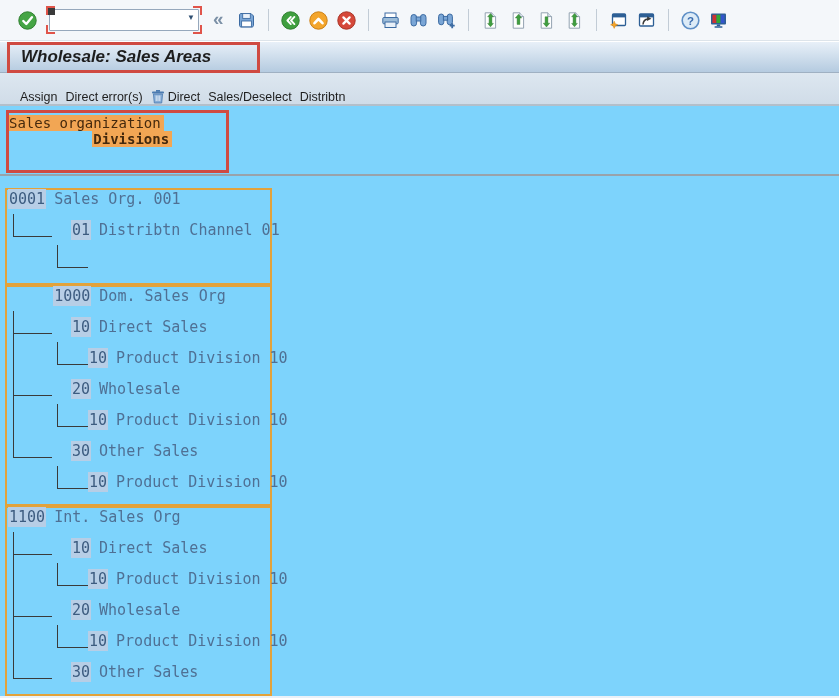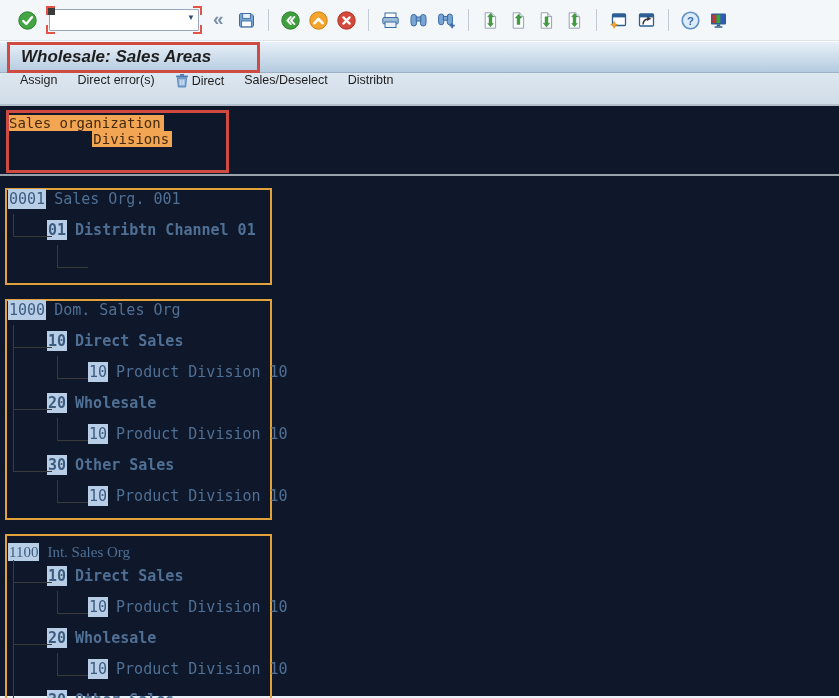--- a/index.html
+++ b/index.html
@@ -38,44 +38,44 @@
     margin-left:7px;border:3px solid var(--annotation_red,#cf4a41);
     padding:2px 46px 3px 11px;box-sizing:border-box;
   }
   .title-text{
     font-size:17px;font-weight:bold;font-style:italic;color:#1d1d1d;white-space:nowrap;
   }
   
   .app-toolbar{
     height:33px;background:linear-gradient(#dde7f0,#d0dce8);
     border-bottom:2px solid #b3bfca;box-sizing:border-box;
-    display:flex;align-items:flex-start;padding-left:20px;gap:20px;
+    display:flex;align-items:flex-end;padding-left:20px;gap:8px;
   }
   .app-btn{display:inline-flex;align-items:center;gap:3px;font-size:12.5px;color:#1e1e1e;cursor:default;white-space:nowrap;}
   
-  .content{position:relative;width:839px;height:590px;background:#0f172a;}
+  .content{position:relative;width:839px;height:590px;background:#7dd3fc;}
   .header-lines{position:absolute;left:8px;top:9px;}
   .hline{height:16px;line-height:16px;font:14px "DejaVu Sans Mono",monospace;white-space:pre;}
   .hspan{background:var(--header_highlight,#f2a654);color:#44290d;padding:0 3px 0 1px;display:inline-block;}
   .header-annotation{
     position:absolute;left:6px;top:4px;width:223px;height:63px;
     border:3px solid var(--annotation_red,#cf4a41);box-sizing:border-box;
   }
   .content-divider{position:absolute;left:0;top:68px;width:839px;height:2px;background:#99a2aa;}
   .tree-area{position:absolute;left:5px;top:82px;}
   .tree-block{
     position:relative;width:263px;border:2px solid var(--annotation_orange,#e2a23b);
-    margin-bottom:14px;box-sizing:content-box;
+    margin-bottom:0;box-sizing:content-box;
   }
   .tree-row{
     position:absolute;left:0;width:100%;height:31px;line-height:31px;
     font:15px "DejaVu Sans Mono",monospace;white-space:pre;color:var(--tree_text,#4f7094);
   }
   .tree-row.lvl0{padding-left:1px;}
-  .tree-row.lvl1{padding-left:40px;font-weight:bold;}
+  .tree-row.lvl1{padding-left:64px;}
   .tree-row.lvl2{padding-left:81px;}
   .code{background:var(--code_highlight,#b7cee6);color:#3d5c80;padding:1px 1px;}
   .nm{margin-left:8px;}
   .tl{position:absolute;background:#3a3a3a;}
 </style>
 </head>
 <body>
 
 <div class="top-toolbar">
   <span class="tb-btn">
@@ -234,54 +234,54 @@
     <span>Sales/Deselect</span>
   </span>
   <span class="app-btn">
     <span>Distribtn</span>
   </span>
 </div>
 
 <div class="content">
   <div class="header-lines" id="header-lines">
       <div class="hline"><span class="hspan" style="margin-left: 0ch;">Sales organization</span></div>
-      <div class="hline"><span class="hspan" style="margin-left: 10ch;">Divisions</span></div>
+      <div class="hline"><span class="hspan" style="margin-left: 10ch; font-weight: bold;">Divisions</span></div>
     </div>
   <div class="header-annotation"></div>
   <div class="content-divider"></div>
   <div class="tree-area" id="tree-area">
       <div class="tree-block" style="height: 93px;">
         <div class="tree-row lvl0" style="top: 0px;"><span class="code">0001</span><span class="nm">Sales Org. 001</span></div>
         <div class="tree-row lvl1" style="top: 31px;"><span class="code">01</span><span class="nm">Distribtn Channel 01</span></div>
         <div class="tl" style="left: 6px; top: 24px; width: 1px; height: 23px;"></div>
         <div class="tl" style="left: 6px; top: 46px; width: 39px; height: 1px;"></div>
         <div class="tl" style="left: 50px; top: 55px; width: 1px; height: 23px;"></div>
         <div class="tl" style="left: 50px; top: 77px; width: 31px; height: 1px;"></div>
       </div>
       <div class="tree-block" style="height: 217px;">
-        <div class="tree-row lvl0" style="top: 0px;"><span class="code">1000</span><span class="nm">Dom. Sales Org</span></div>
+        <div class="tree-row lvl0" style="top: 0px; text-align: center;"><span class="code">1000</span><span class="nm">Dom. Sales Org</span></div>
         <div class="tree-row lvl1" style="top: 31px;"><span class="code">10</span><span class="nm">Direct Sales</span></div>
         <div class="tree-row lvl2" style="top: 62px;"><span class="code">10</span><span class="nm">Product Division 10</span></div>
         <div class="tree-row lvl1" style="top: 93px;"><span class="code">20</span><span class="nm">Wholesale</span></div>
         <div class="tree-row lvl2" style="top: 124px;"><span class="code">10</span><span class="nm">Product Division 10</span></div>
         <div class="tree-row lvl1" style="top: 155px;"><span class="code">30</span><span class="nm">Other Sales</span></div>
         <div class="tree-row lvl2" style="top: 186px;"><span class="code">10</span><span class="nm">Product Division 10</span></div>
         <div class="tl" style="left: 6px; top: 24px; width: 1px; height: 147px;"></div>
         <div class="tl" style="left: 6px; top: 46px; width: 39px; height: 1px;"></div>
         <div class="tl" style="left: 50px; top: 55px; width: 1px; height: 23px;"></div>
         <div class="tl" style="left: 50px; top: 77px; width: 31px; height: 1px;"></div>
         <div class="tl" style="left: 6px; top: 108px; width: 39px; height: 1px;"></div>
         <div class="tl" style="left: 50px; top: 117px; width: 1px; height: 23px;"></div>
         <div class="tl" style="left: 50px; top: 139px; width: 31px; height: 1px;"></div>
         <div class="tl" style="left: 6px; top: 170px; width: 39px; height: 1px;"></div>
         <div class="tl" style="left: 50px; top: 179px; width: 1px; height: 23px;"></div>
         <div class="tl" style="left: 50px; top: 201px; width: 31px; height: 1px;"></div>
       </div>
       <div class="tree-block" style="height: 186px;">
-        <div class="tree-row lvl0" style="top: 8px; font-family: Liberation Serif, serif;"><span class="code">1100</span><span class="nm">Int. Sales Org</span></div>
+        <div class="tree-row lvl0" style="top: 0px;"><span class="code">1100</span><span class="nm">Int. Sales Org</span></div>
         <div class="tree-row lvl1" style="top: 31px;"><span class="code">10</span><span class="nm">Direct Sales</span></div>
         <div class="tree-row lvl2" style="top: 62px;"><span class="code">10</span><span class="nm">Product Division 10</span></div>
         <div class="tree-row lvl1" style="top: 93px;"><span class="code">20</span><span class="nm">Wholesale</span></div>
         <div class="tree-row lvl2" style="top: 124px;"><span class="code">10</span><span class="nm">Product Division 10</span></div>
         <div class="tree-row lvl1" style="top: 155px;"><span class="code">30</span><span class="nm">Other Sales</span></div>
         <div class="tl" style="left: 6px; top: 24px; width: 1px; height: 147px;"></div>
         <div class="tl" style="left: 6px; top: 46px; width: 39px; height: 1px;"></div>
         <div class="tl" style="left: 50px; top: 55px; width: 1px; height: 23px;"></div>
         <div class="tl" style="left: 50px; top: 77px; width: 31px; height: 1px;"></div>
         <div class="tl" style="left: 6px; top: 108px; width: 39px; height: 1px;"></div>

